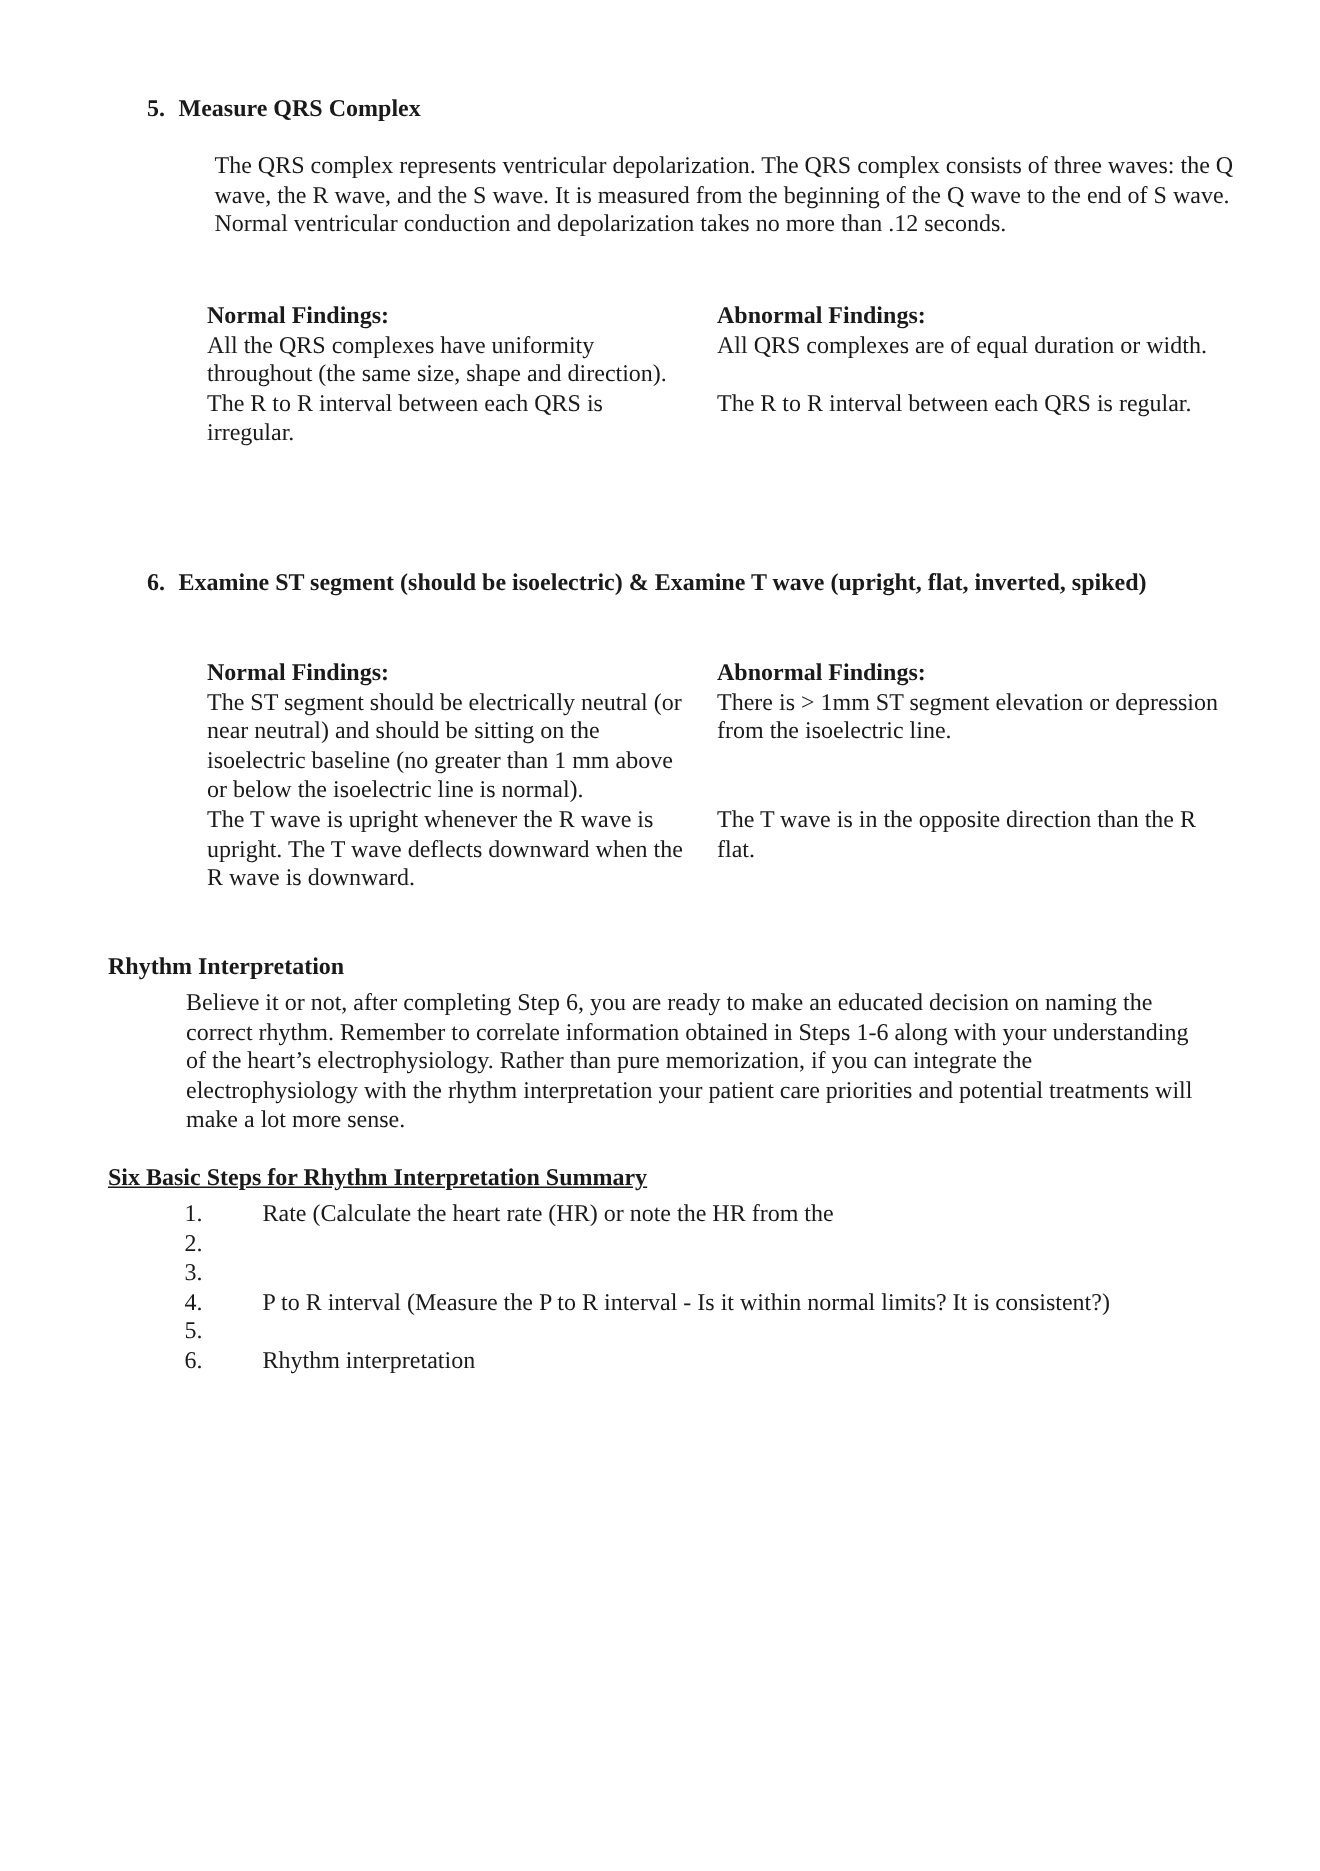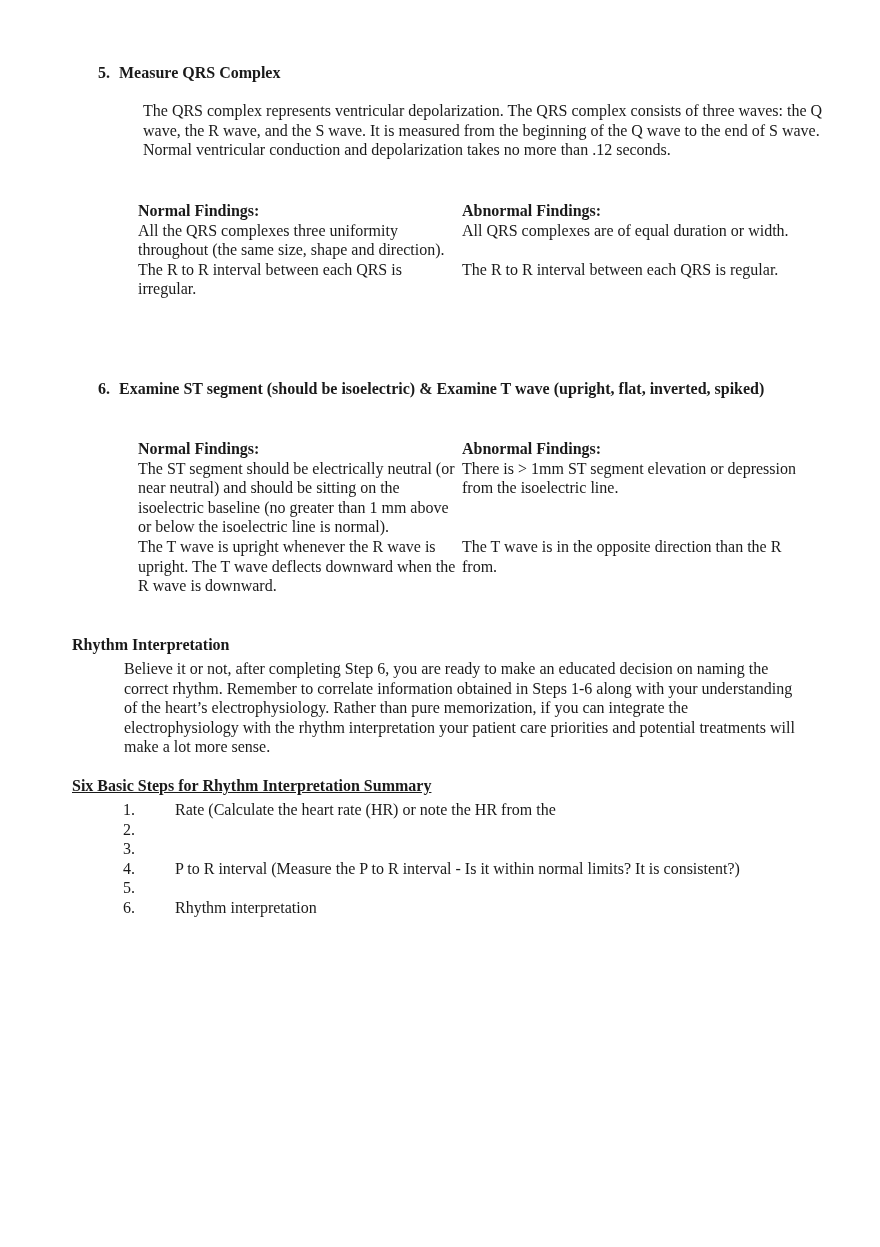--- a/index.html
+++ b/index.html
@@ -37,21 +37,21 @@
       flex: none;
     }
     .para {
       position: absolute;
       margin: 0;
     }
     .findings {
       position: absolute;
       display: grid;
       grid-template-columns: 324px 340px;
-      column-gap: 0;
+      column-gap: 16px;
     }
     .findings .col-head {
       font-weight: bold;
     }
     .findings .cell {
       padding-right: 6px;
     }
     .steps {
       position: absolute;
       margin: 0;
@@ -75,42 +75,42 @@
     <span class="num">5.</span>
     <span>Measure QRS Complex</span>
   </h2>
 
   <p class="para" style="left:124px; top:101px; width:680px;margin-left:19px;">The QRS complex represents ventricular depolarization. The QRS complex consists of three waves: the Q wave, the R wave, and the S wave. It is measured from the beginning of the Q wave to the end of S wave. Normal ventricular conduction and depolarization takes no more than .12 seconds.</p>
 
   <div class="findings" style="left:138px; top:201px;">
     <div class="cell col-head">Normal Findings:</div>
     <div class="cell col-head">Abnormal Findings:</div>
 
-    <div class="cell">All the QRS complexes three uniformity throughout (the same size, shape and direction).</div>
+    <div class="cell">All the QRS complexes have uniformity throughout (the same size, shape and direction).</div>
 
     <div class="cell">All QRS complexes are of equal duration or width.</div>
 
     <div class="cell">The R to R interval between each QRS is irregular.</div>
     <div class="cell">The R to R interval between each QRS is regular.</div>
   </div>
 
   <h2 class="section-heading numbered-heading" style="left:98px; top:379px; width:680px;">
     <span class="num">6.</span>
     <span>Examine ST segment (should be isoelectric) &amp; Examine T wave (upright, flat, inverted, spiked)</span>
   </h2>
 
   <div class="findings" style="left:138px; top:439px;">
     <div class="cell col-head">Normal Findings:</div>
     <div class="cell col-head">Abnormal Findings:</div>
 
     <div class="cell">The ST segment should be electrically neutral (or near neutral) and should be sitting on the isoelectric baseline (no greater than 1 mm above or below the isoelectric line is normal).</div>
     <div class="cell">There is &gt; 1mm ST segment elevation or depression from the isoelectric line.</div>
 
     <div class="cell">The T wave is upright whenever the R wave is upright. The T wave deflects downward when the R wave is downward.</div>
-    <div class="cell">The T wave is in the opposite direction than the R from.</div>
+    <div class="cell">The T wave is in the opposite direction than the R flat.</div>
   </div>
 
   <h2 class="section-heading" style="left:72px; top:635px;">Rhythm Interpretation</h2>
 
   <p class="para" style="left:124px; top:659px; width:682px;">Believe it or not, after completing Step 6, you are ready to make an educated decision on naming the correct rhythm. Remember to correlate information obtained in Steps 1-6 along with your understanding of the heart’s electrophysiology. Rather than pure memorization, if you can integrate the electrophysiology with the rhythm interpretation your patient care priorities and potential treatments will make a lot more sense.</p>
 
   <h2 class="section-heading" style="left:72px; top:776px;text-decoration:underline;">Six Basic Steps for Rhythm Interpretation Summary</h2>
 
   <ol class="steps" style="left:123px; top:800px; width:720px;">
     <li>

